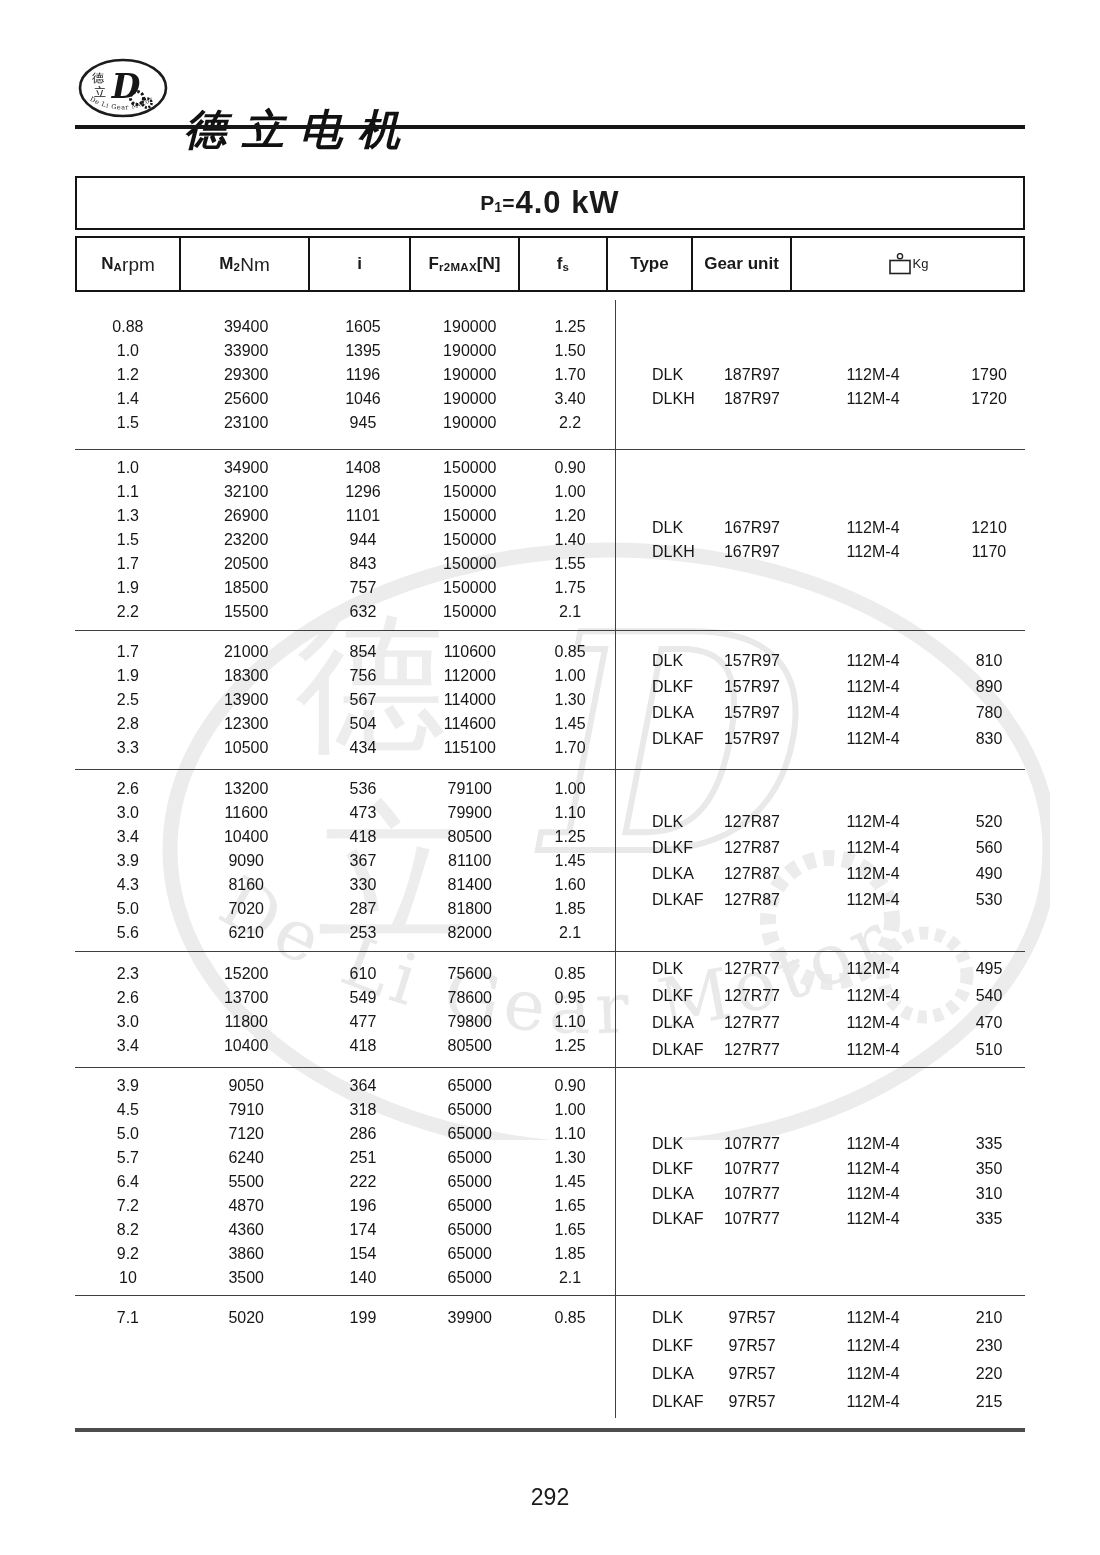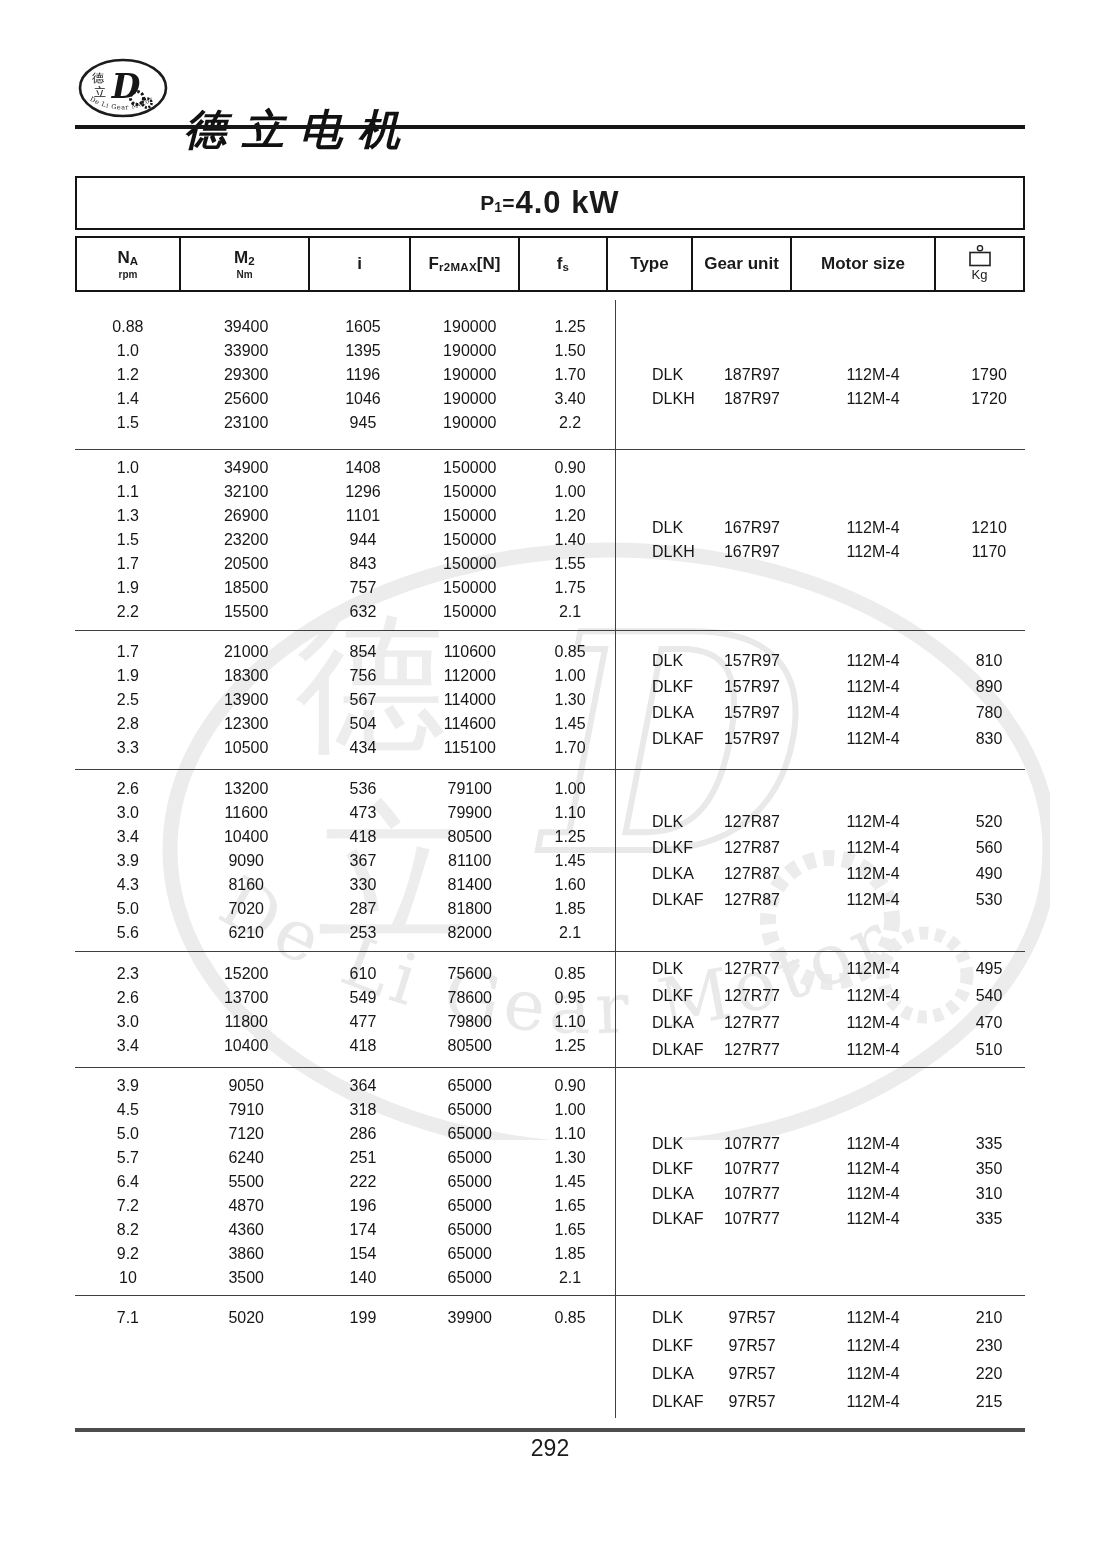--- a/index.html
+++ b/index.html
@@ -27,30 +27,30 @@
   .title-p { font-weight:bold; font-size:21px; }
   .title-sub { font-weight:bold; font-size:14px; position:relative; top:4px; }
   .title-eq { font-weight:bold; font-size:21px; }
   .title-value { font-weight:bold; font-size:31px; letter-spacing:1px; margin-left:1px; }
   
   .hrow {
     position:absolute; left:75px; top:236px; width:950px; height:56px;
     display:flex; border:2px solid #141414; background:#fff;
   }
   .hcell {
-    border-right:2px solid #141414; display:flex; flex-direction:column;
+    border-right:2px solid #141414; display:flex; flex-direction:row;
     align-items:center; justify-content:center; line-height:1.15;
   }
   .hcell:last-child { border-right:none; flex:1; }
   .w1{width:104px}.w2{width:129px}.w3{width:101px}.w4{width:109px}.w5{width:88px}
   .w6{width:85px}.w7{width:99px}.w8{width:144px}
   .hmain { font-weight:bold; font-size:17px; }
   .hsub  { font-weight:bold; font-size:11.5px; position:relative; top:2px; letter-spacing:0.3px; }
   .htail { font-weight:bold; font-size:17px; }
-  .hunit { font-size:10px; font-weight:700; color:#222; margin-top:1px; }
+  .hunit { font-size:19px; font-weight:400; color:#222; margin-top:1px; }
   .kg-label { font-size:13px; font-weight:400; margin-top:1px; }
   
   .block { position:absolute; left:75px; width:950px; border-bottom:1px solid #3f3f3f; }
   .b1{top:300px;height:150px} .b2{top:450px;height:181px} .b3{top:631px;height:139px}
   .b4{top:770px;height:182px} .b5{top:952px;height:116px} .b6{top:1068px;height:228px}
   .b7{top:1296px;height:122px;border-bottom:none}
   .zone { position:absolute; top:0; bottom:0; display:flex; flex-direction:column; justify-content:center; }
   .zone.left  { left:0; width:541px; border-right:1px solid #3f3f3f; }
   .zone.right { left:541px; width:409px; }
   .drow { display:flex; height:24px; align-items:center; flex:none; }
@@ -59,21 +59,21 @@
   .c-na{width:106px}.c-m2{width:131px}.c-i{width:103px}.c-fr{width:111px}.c-fs{width:90px}
   .c-type{width:95px; text-align:left; padding-left:36px;}
   .c-gear{width:82px}.c-motor{width:160px}.c-kg{width:72px}
   .b1 .vrow{height:24px} .b2 .vrow{height:24px} .b5 .vrow{height:27px}
   .b6 .vrow{height:25px} .b7 .vrow{height:28px}
   .b1 .zone.right{justify-content:flex-start; padding-top:63px;}
   .b7 .zone.left {justify-content:flex-start; padding-top:10px;}
   .b7 .zone.right{justify-content:flex-start; padding-top:8px;}
   
   .bottom-rule { position:absolute; left:75px; top:1428px; width:950px; height:4px; background:#4d4d4d; }
-  .page-number { position:absolute; left:75px; top:1435px; width:950px; text-align:center;
+  .page-number { position:absolute; left:75px; top:1484px; width:950px; text-align:center;
                  font-size:23px; color:#1a1a1a; }
 </style>
 </head>
 <body>
 
 <div class="page">
 
   <svg class="watermark" width="920" height="620" viewBox="0 0 920 620">
     <ellipse cx="480" cy="330" rx="440" ry="300" fill="none" stroke="#ececec" stroke-width="15"></ellipse>
     <text x="240" y="215" text-anchor="middle" font-size="150" font-family="DejaVu Serif, serif" fill="#ededed">德</text>
@@ -128,23 +128,20 @@
       </div>
       <div class="hcell w5">
         <div><span class="hmain">f</span><span class="hsub">s</span></div>
       </div>
       <div class="hcell w6">
         <div><span class="hmain">Type</span></div>
       </div>
       <div class="hcell w7">
         <div><span class="hmain">Gear unit</span></div>
       </div>
-      <div class="hcell w8">
-        <div><span class="hmain">Motor size</span></div>
-      </div>
       <div class="hcell">
         <svg width="26" height="22" viewBox="0 0 26 22">
           <circle cx="13" cy="3.2" r="2.6" fill="none" stroke="#222" stroke-width="1.4"></circle>
           <rect x="3" y="7.5" width="20" height="13" fill="none" stroke="#222" stroke-width="1.6"></rect>
         </svg>
         <div class="kg-label">Kg</div>
       </div>
     </div>
 
     <div>

